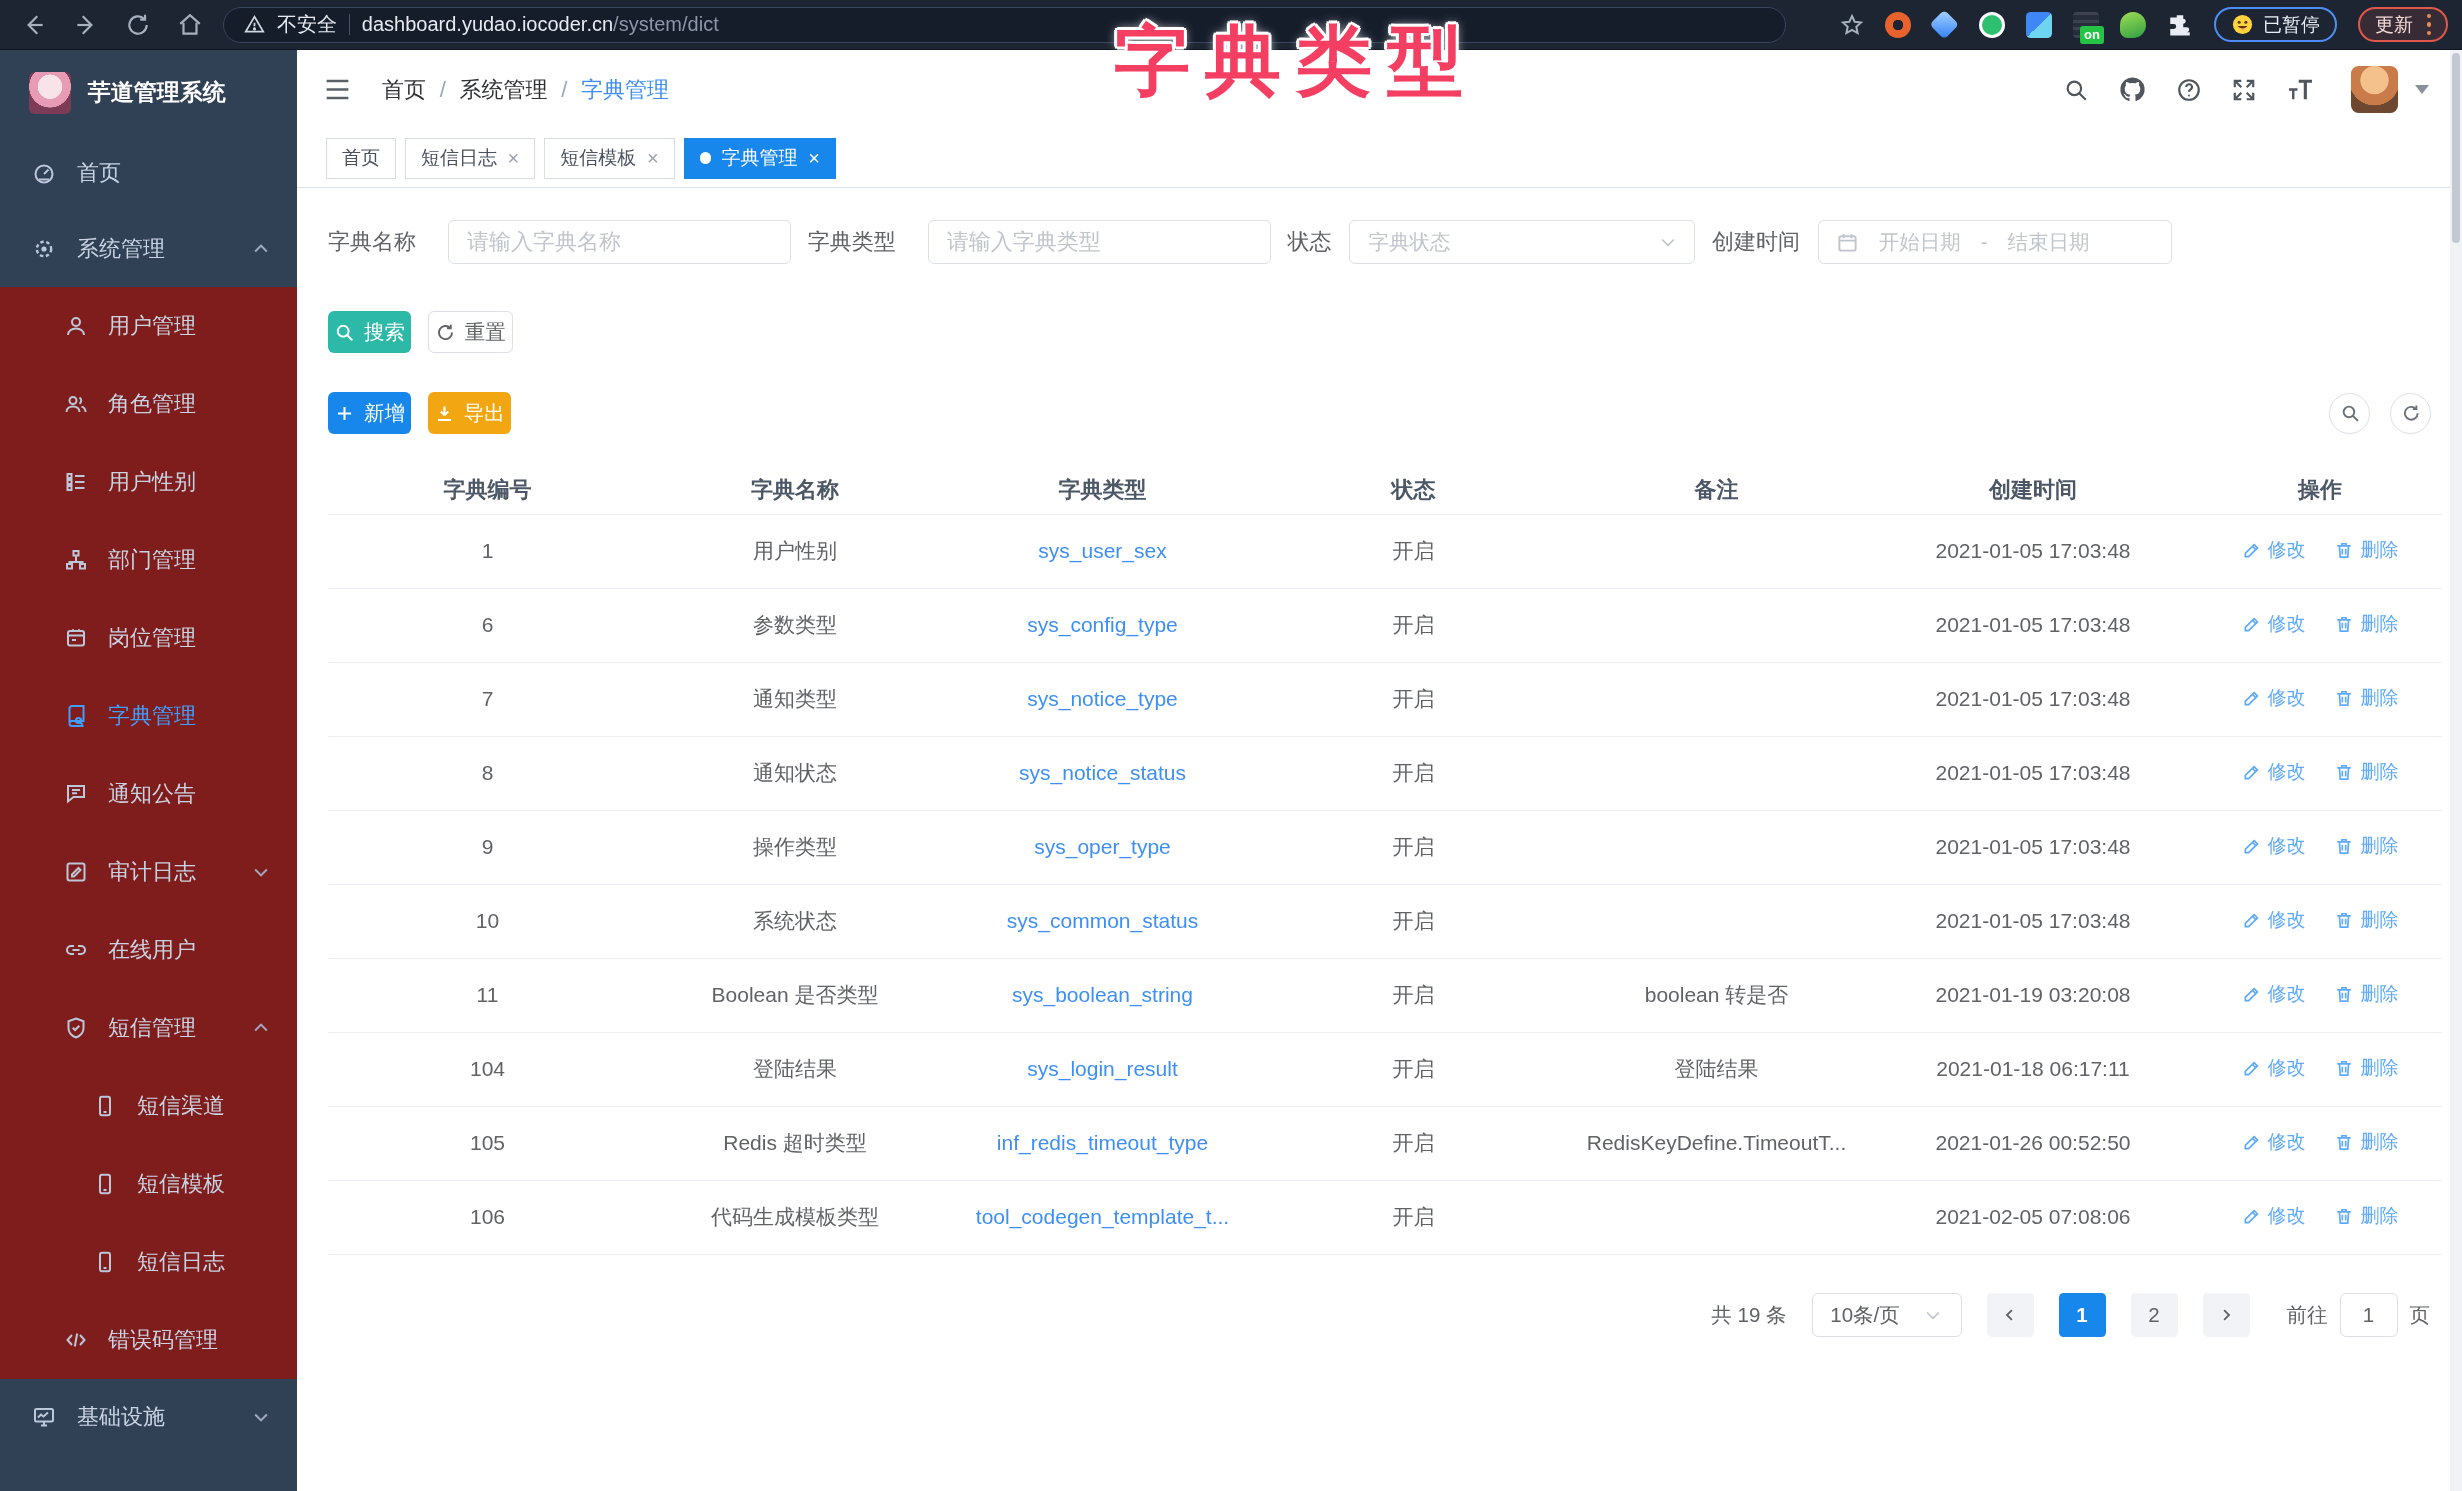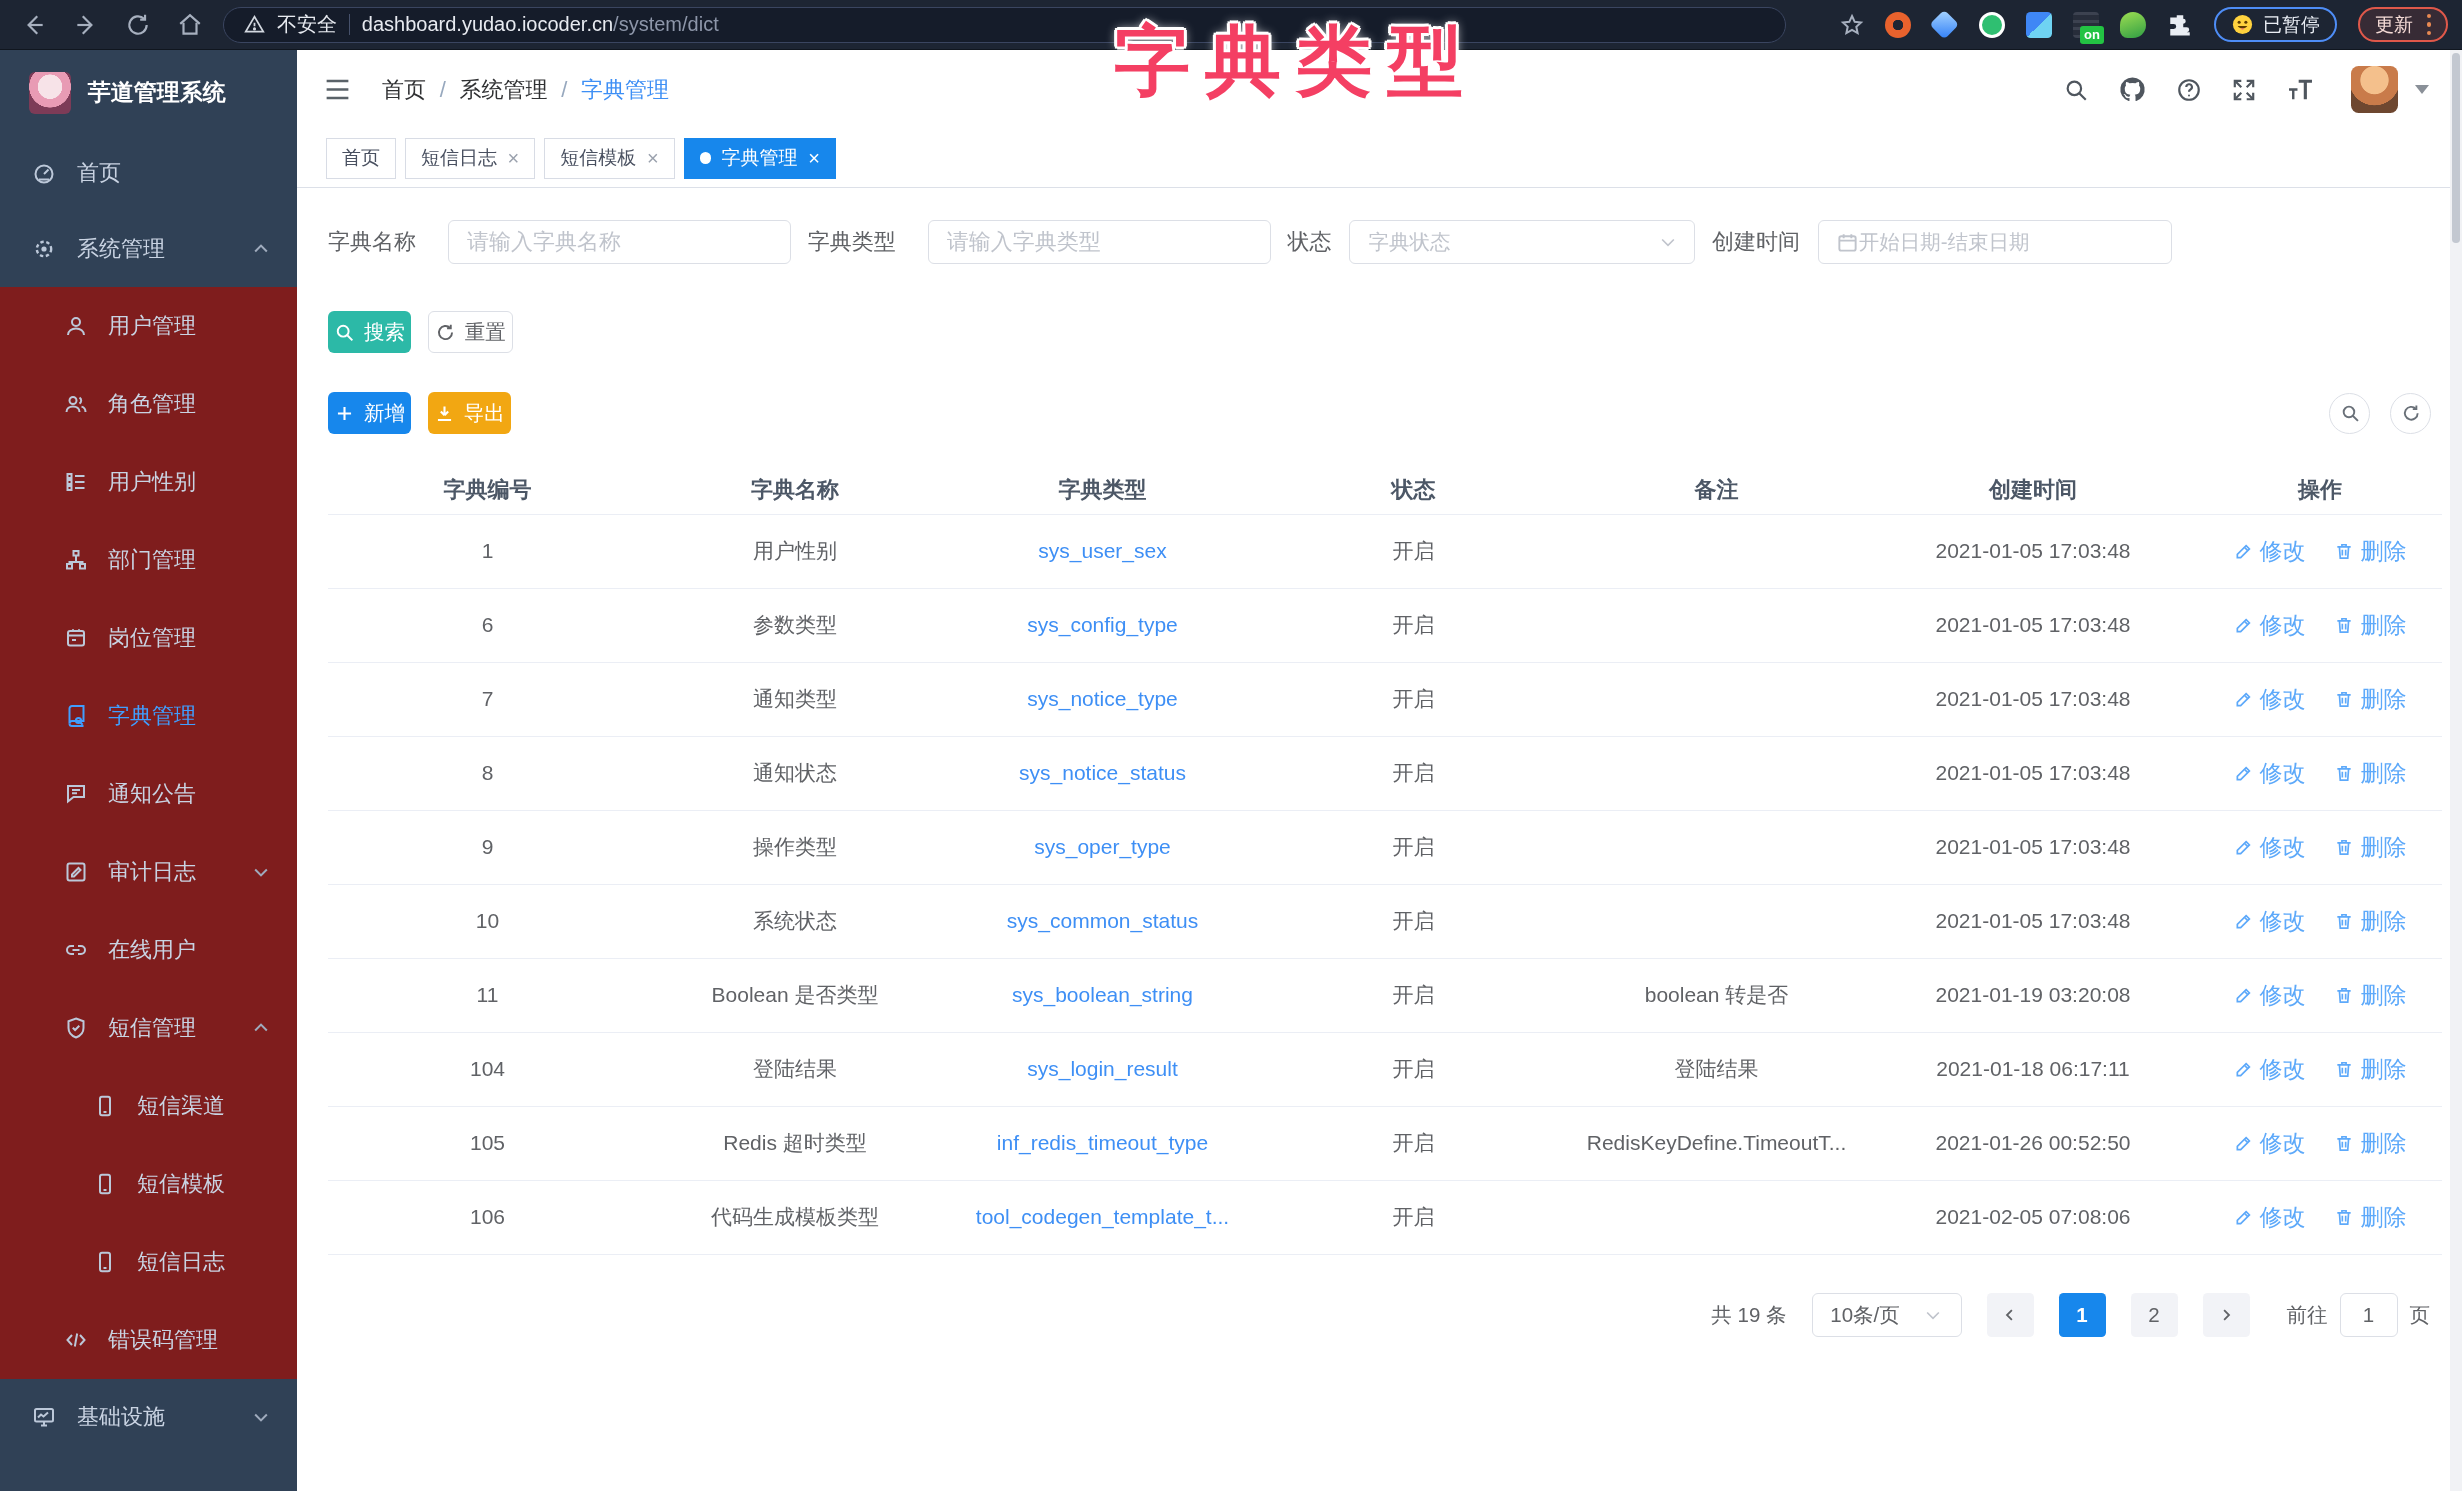--- a/index.html
+++ b/index.html
@@ -95,21 +95,21 @@
   .f-label { margin-right: 32px; white-space: nowrap; }
   .f-label.tight { margin-right: 18px; }
   .inp { height: 44px; width: 343px; border: 0.8px solid #dcdfe6; border-radius: 6px; background: #fff;
     font-size: 22px; color: #606266; padding: 0 18px; margin-right: 16.7px; font-family: inherit; }
   .inp::placeholder { color: #c0c4cc; }
   .selbox { position: relative; height: 44px; width: 346px; border: 0.8px solid #dcdfe6; border-radius: 6px;
     display: flex; align-items: center; padding: 0 18px; margin-right: 16.7px; background: #fff; cursor: pointer; }
   .ph { color: #c0c4cc; font-size: 20.5px; }
   .sel-arrow { position: absolute; right: 16.7px; width: 20px; height: 20px; color: #c0c4cc; }
   .datebox { height: 44px; width: 354px; border: 0.8px solid #dcdfe6; border-radius: 6px; background: #fff;
-    display: flex; align-items: center; padding: 0 16.7px; cursor: pointer; }
+    display: flex; align-items: center; gap: 20px; padding: 0 16.7px; cursor: pointer; }
   .cal-ic { width: 23px; height: 23px; color: #c0c4cc; }
   .range-sep { color: #c0c4cc; font-size: 20.5px; }
 
   .filter-actions { margin-top: 47px; display: flex; gap: 16.7px; }
   .btn { height: 42px; border-radius: 6px; border: none; display: inline-flex; align-items: center;
     gap: 9px; padding: 0 6px; font-size: 20.5px; cursor: pointer; font-family: inherit; }
   .b-ic { width: 21px; height: 21px; }
   .btn-search { background: #2cb9a7; color: #fff; }
   .btn-reset { background: #fff; border: 0.8px solid #dcdfe6; color: #606266; }
   .btn-add { background: #1787ec; color: #fff; }
@@ -121,21 +121,21 @@
     color: #697078; display: flex; align-items: center; justify-content: center; cursor: pointer; }
   .rbtn svg { width: 20.5px; height: 20.5px; }
 
   table.dict { margin-top: 33px; width: 2114px; border-collapse: collapse; table-layout: fixed;
     font-size: 21px; color: #606266; }
   table.dict th { height: 47px; font-size: 22px; font-weight: bold; color: #4c5766;
     border-bottom: 0.8px solid #ebeef5; text-align: center; }
   table.dict td { height: 74px; text-align: center; border-bottom: 0.8px solid #ebeef5; }
   .type-link { color: #3e8ff5; cursor: pointer; }
   .op-link { color: #5da9fa; display: inline-flex; align-items: center; gap: 6px; cursor: pointer;
-    text-decoration: none; font-size: 23px; }
+    text-decoration: none; font-size: 19px; }
   .op-link + .op-link { margin-left: 23px; }
   .op-ic { width: 20px; height: 20px; }
 
   .pagination { display: flex; align-items: center; justify-content: flex-end; gap: 25px;
     margin: 38px 12px 0 0; font-size: 20.5px; color: #606266; }
   .psel { position: relative; width: 150px; height: 44px; border: 0.8px solid #dcdfe6; border-radius: 6px;
     display: flex; align-items: center; justify-content: center; gap: 23px; color: #606266; cursor: pointer; }
   .psel .sel-arrow { position: static; }
   .pbtn { min-width: 47px; height: 44px; border-radius: 4.6px; background: #f2f3f7; color: #606266;
     display: flex; align-items: center; justify-content: center; cursor: pointer; font-size: 20.5px; }

